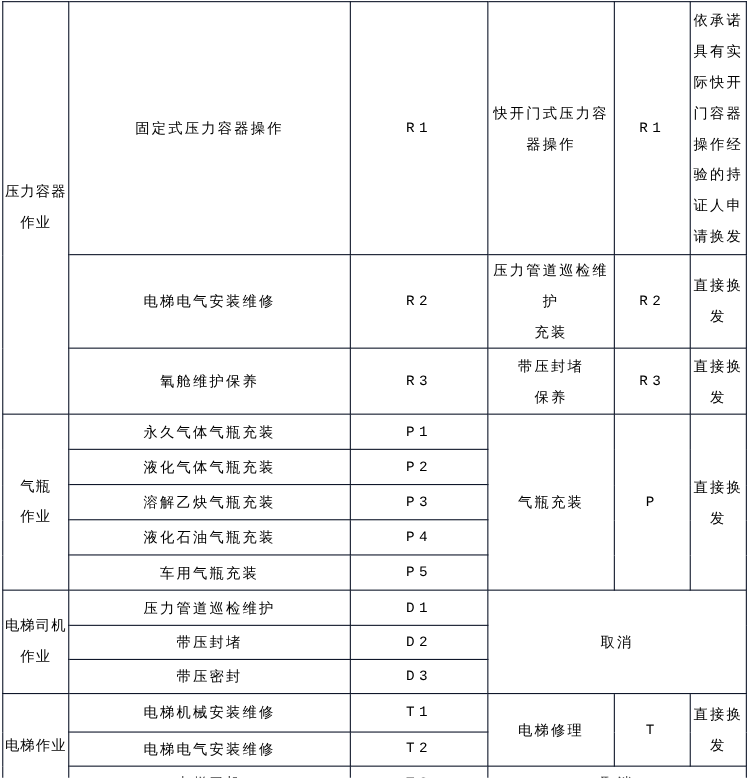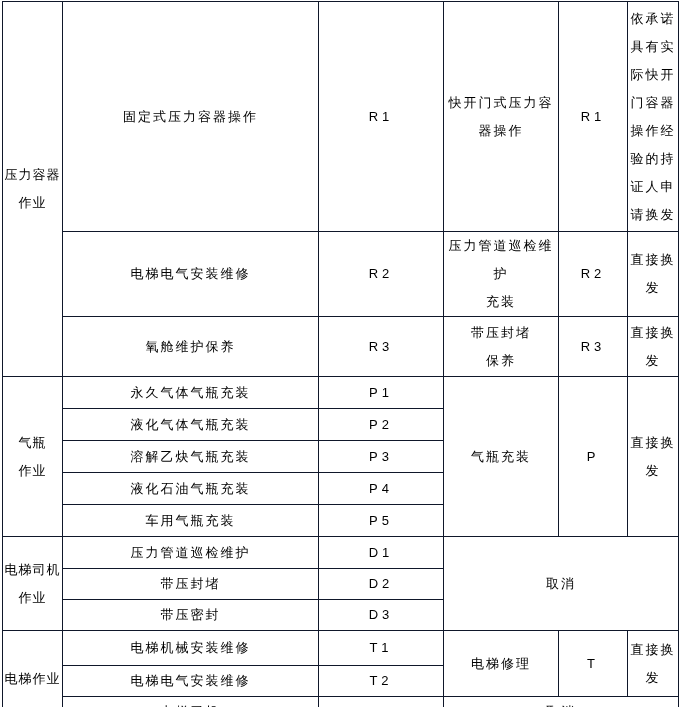--- a/index.html
+++ b/index.html
@@ -34,23 +34,24 @@
     text-align: center;
     vertical-align: middle;
     font-size: 13px;
     line-height: 28px;
     letter-spacing: 2px;
     white-space: pre-line;
     overflow: hidden;
   }
   td.cat {
     letter-spacing: 1px;
+    font-family: Liberation Mono, monospace;
   }
   td.code {
-    font-family: Liberation Sans, sans-serif;
+    font-family: Liberation Mono, monospace;
     letter-spacing: 4px;
     font-size: 13px;
     margin-left: 26px;
   }
   td.note {
     letter-spacing: 2px;
   }
   tr.rh-main > td { height: 229px; }
   tr.rh-med  > td { height: 59px; }
   tr.rh-sm   > td { height: 31px; }

